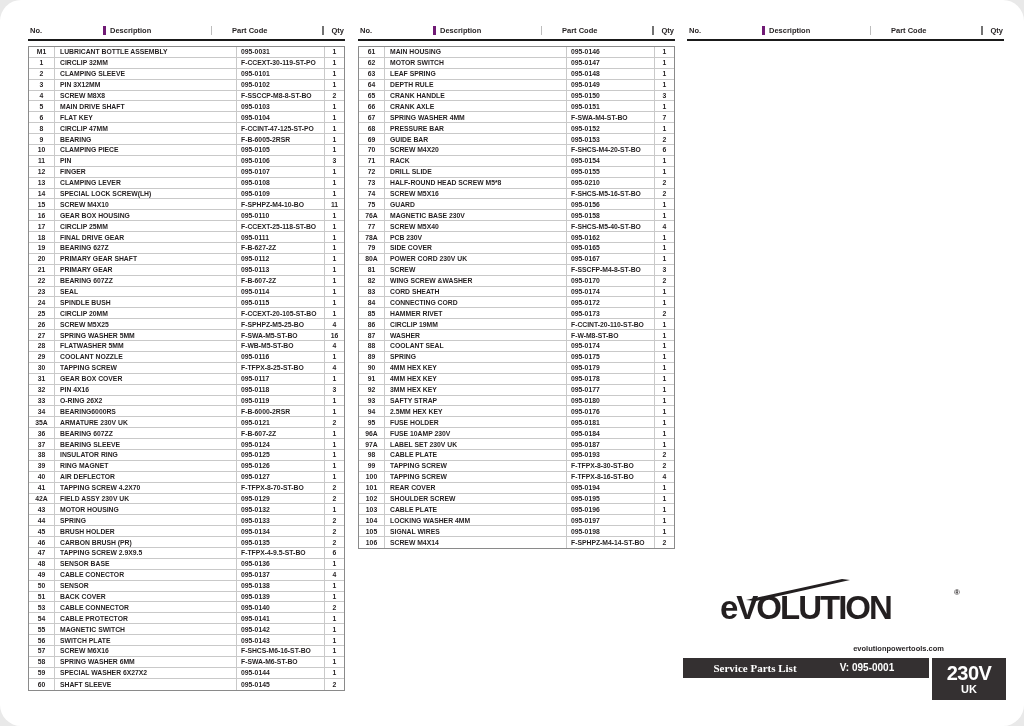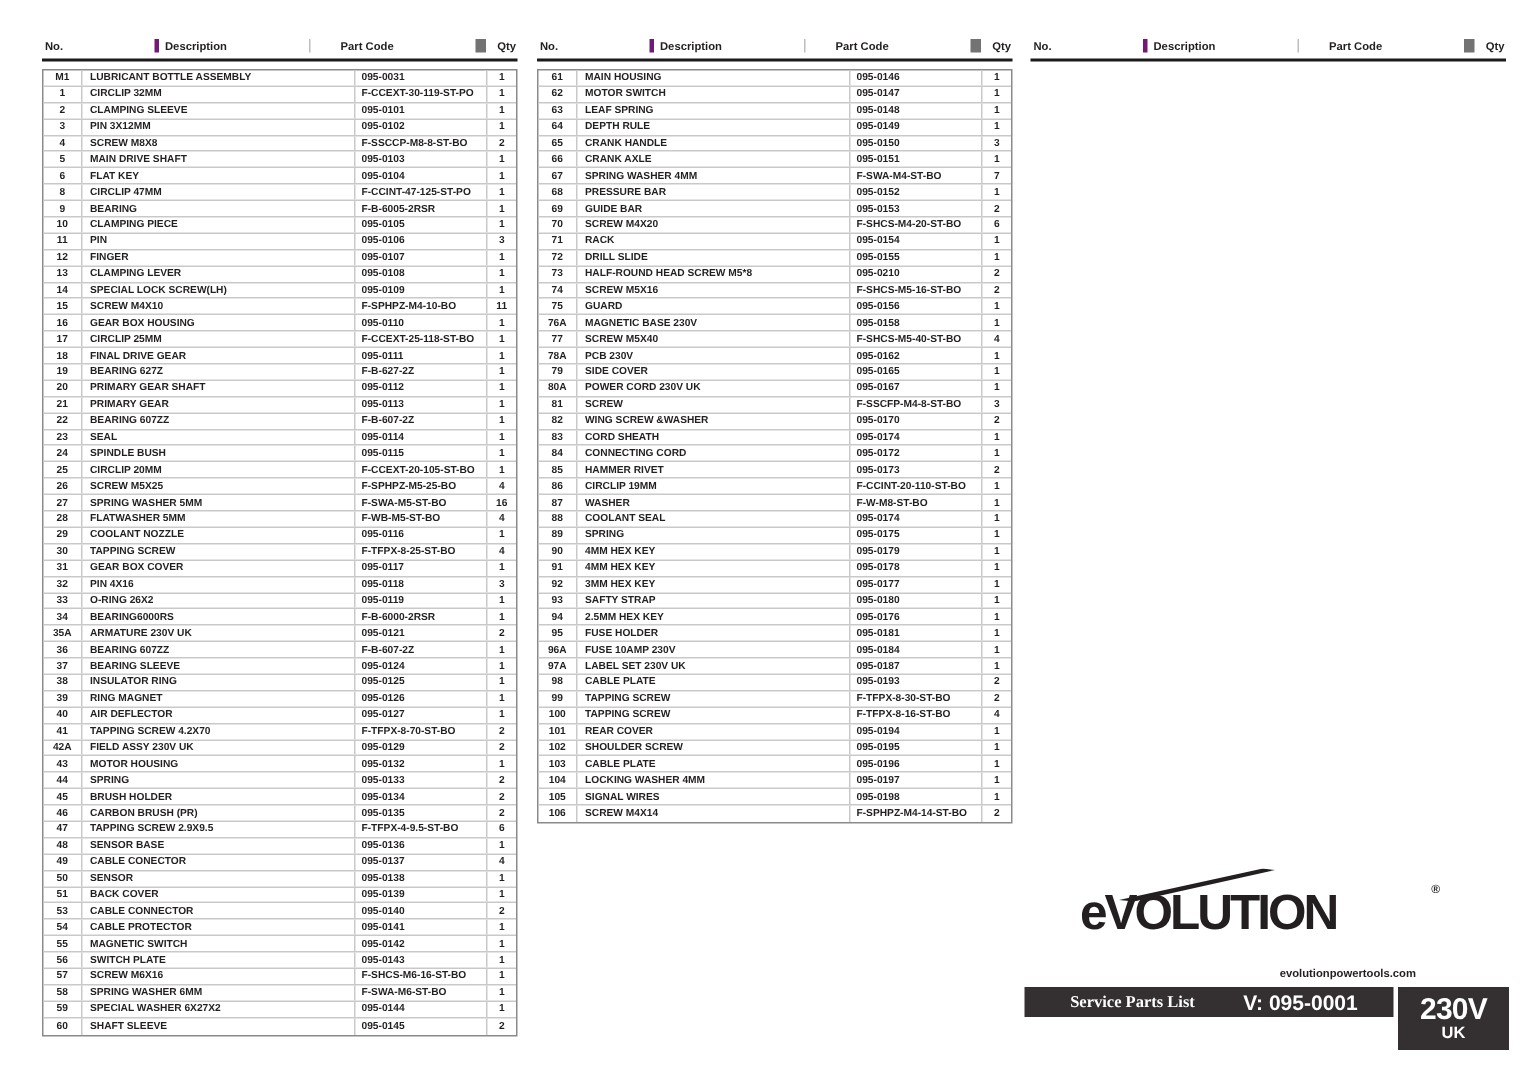--- a/index.html
+++ b/index.html
@@ -1,28 +1,28 @@
 <!DOCTYPE html>
 <html><head>
 <meta charset="utf-8">
 <style>
   html,body{margin:0;padding:0;background:#e9e9e9;}
   .page{
     position:relative;width:1024px;height:726px;background:#ffffff;
-    font-family:"Liberation Sans",sans-serif;color:#231f20;overflow:hidden;
+    font-family:"Liberation Sans",sans-serif;color:#231f20;overflow:hidden;border-radius:21px;
   }
   .col{position:absolute;top:24px;width:317px;}
   .col-1{left:28px;}
   .col-2{left:358px;}
   .col-3{left:687px;}
   .col-header{display:flex;align-items:center;height:13px;font-size:7.5px;font-weight:bold;}
   .h-no{width:26px;padding-left:2px;}
   .h-desc{flex:1;border-left:3px solid #701a75;padding-left:4px;margin-left:47px;}
   .h-part{width:90px;border-left:1px solid #bdbdbd;padding-left:20px;}
-  .h-qty{width:20px;border-left:7px solid #737373;text-align:right;padding-right:1px;}
+  .h-qty{width:20px;border-left:2px solid #737373;text-align:right;padding-right:1px;}
   .thick-rule{border-bottom:2.2px solid #1a1a1a;margin-top:2px;}
   .ptable{margin-top:5px;border:1.2px solid #8a8a8a;background:#fff;}
   .trow{display:flex;height:10.9px;box-sizing:border-box;border-bottom:1px solid #c9c9c9;
         font-size:6.8px;font-weight:bold;}
   .trow:last-child{border-bottom:none;}
   .tcell{display:flex;align-items:center;box-sizing:border-box;height:100%;
          white-space:nowrap;overflow:hidden;}
   .c-no{width:26px;justify-content:center;border-right:1px solid #c9c9c9;}
   .c-desc{flex:1;padding-left:5px;border-right:1px solid #c9c9c9;}
   .c-part{width:88px;padding-left:4px;border-right:1px solid #c9c9c9;}
@@ -39,21 +39,21 @@
   }
   .logo-reg{position:absolute;right:-8px;top:4px;font-size:8px;font-weight:bold;}
   .website{position:absolute;left:0;top:48px;width:232px;text-align:right;
            font-size:7.5px;font-weight:bold;letter-spacing:0px;margin-top:12px;}
 
   
   .footer-plate{position:absolute;left:683px;top:658px;width:323px;height:43px;}
   .fbox{position:absolute;background:#343031;color:#ffffff;display:flex;
         align-items:center;justify-content:center;font-weight:bold;box-sizing:border-box;}
   .f-spl{left:0;top:0;width:144px;height:19.5px;font-size:11px;font-family:Liberation Serif, serif;}
-  .f-ver{left:122.5px;top:0;width:123px;height:19.5px;font-size:14px;}
+  .f-ver{left:122.5px;top:0;width:123px;height:19.5px;font-size:10px;}
   .f-model{left:0;top:22px;width:245.5px;height:20px;font-size:10px;}
   .f-volt{left:249px;top:0;width:74px;height:42px;flex-direction:column;line-height:1;}
   .f-volt .v-big{font-size:20px;letter-spacing:-0.5px;}
   .f-volt .v-small{font-size:11px;margin-top:1px;}
 </style>
 </head>
 <body>
 
 <div class="page">
 

